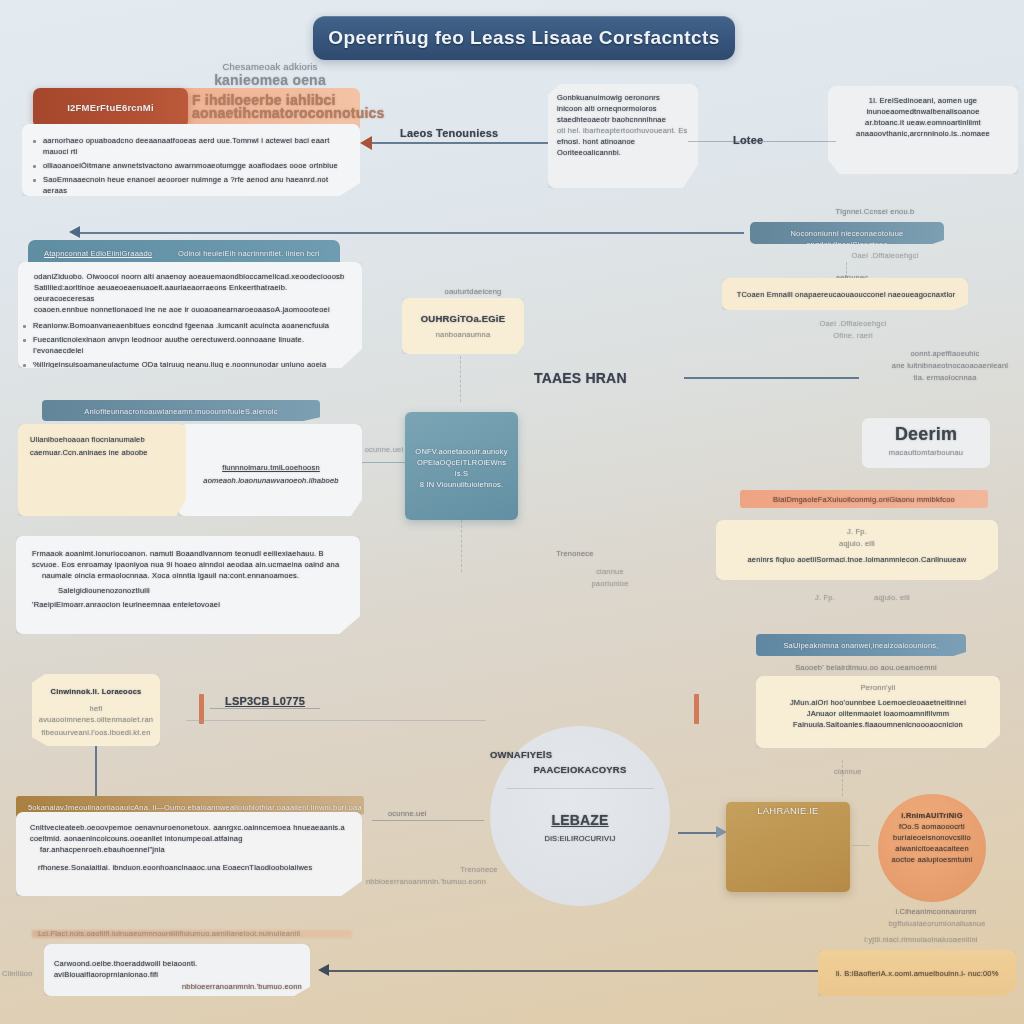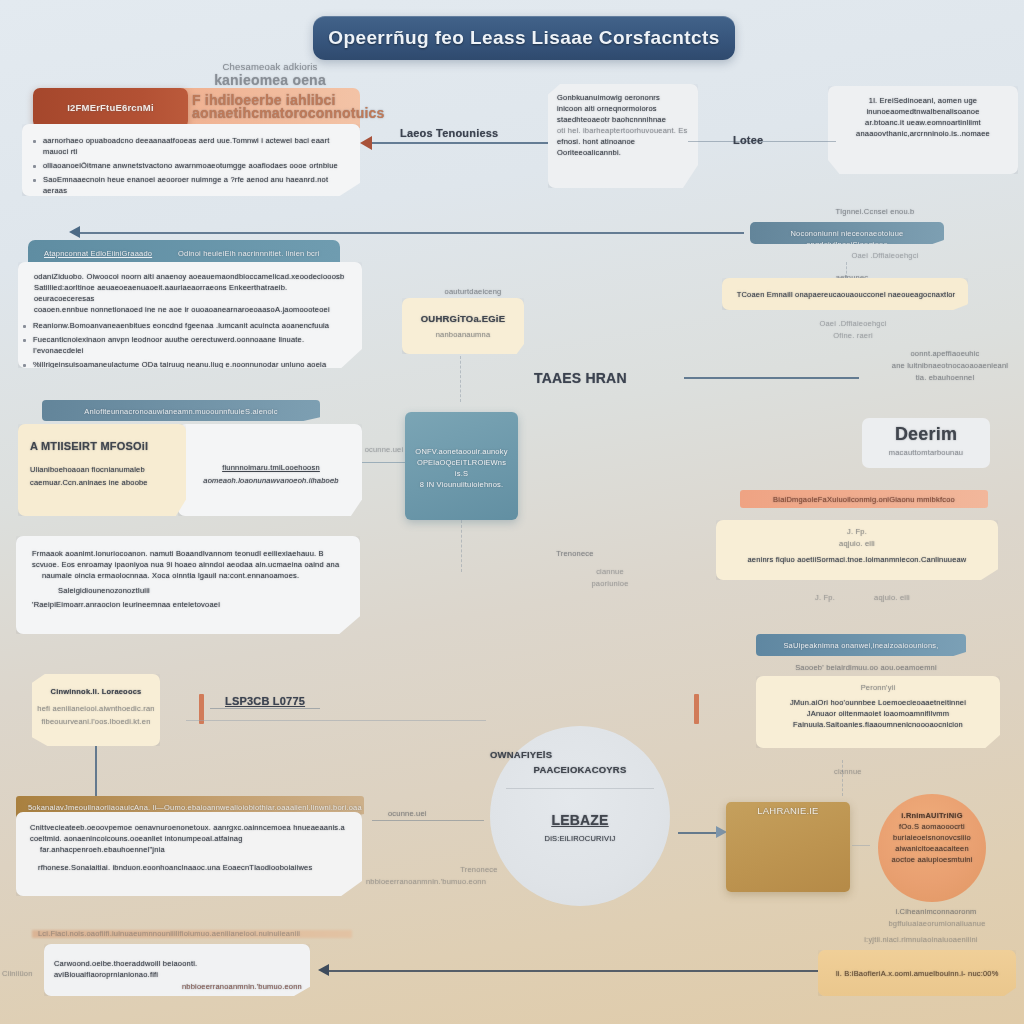--- a/index.html
+++ b/index.html
@@ -190,21 +190,21 @@
 
   <div class="abs card cream notch-br" style="left:722px;top:278px;width:246px;height:32px;">
     <div class="t tiny" style="padding:11px 6px 0 8px;text-align:center;">TCoaen Emnaill onapaereucaouaoucconel naeoueagocnaxtlor</div>
   </div>
 
   <div class="abs t tiny fainter" style="left:818px;top:318px;width:70px;text-align:center;">Oaei   .Dffiaieoehgci</div>
   <div class="abs t tiny fainter" style="left:818px;top:330px;width:70px;text-align:center;">Ofine. raeri</div>
 
   <div class="abs t tiny faint" style="left:880px;top:348px;width:130px;text-align:center;">oonnt.apeffiaoeuhic</div>
   <div class="abs t tiny faint" style="left:880px;top:360px;width:140px;text-align:center;">ane luitnibnaeotnocaoaoaenieanl</div>
-  <div class="abs t tiny faint" style="left:880px;top:372px;width:130px;text-align:center;">tia. ebauhoennel</div>
+  <div class="abs t tiny faint" style="left:880px;top:372px;width:130px;text-align:center;">tia. ermaolocnnaa</div>
 
   <div class="abs t tiny faint" style="left:418px;top:286px;width:110px;text-align:center;">oauturtdaeiceng</div>
   <div class="abs card cream2 notch-br" style="left:402px;top:298px;width:122px;height:56px;">
     <div class="t sm" style="padding:14px 0 0 0;text-align:center;font-weight:700;">OUHRGiTOa.EGiE</div>
     <div class="t tiny faint" style="padding:4px 0 0 0;text-align:center;">nanboanaumna</div>
   </div>
   <div class="line dotv" style="left:460px;top:356px;height:46px;"></div>
 
   <div class="edge-label t lg" style="left:534px;top:369px;font-weight:700;">TAAES HRAN</div>
   <div class="line" style="left:684px;top:377px;width:175px;"></div>
@@ -212,21 +212,20 @@
   <div class="abs hdr bar-steel notch-br" style="left:42px;top:400px;width:278px;height:21px;border-radius:4px;">
     <div class="t tiny" style="padding:6px 0 0 0;text-align:center;color:#e9f0f4;">Anlofiteunnacronoauwianeamn.muoounnfuuieS.aienoic</div>
   </div>
 
   <div class="abs card white notch-br" style="left:178px;top:424px;width:184px;height:92px;">
     <div class="t tiny" style="padding:38px 8px 0 10px;text-align:center;text-decoration:underline;">fiunnnoimaru.tmiLooehoosn</div>
     <div class="t tiny" style="padding:2px 8px 0 10px;text-align:center;font-style:italic;">aomeaoh.loaonunawvanoeoh.iihaboeb</div>
   </div>
 
   <div class="abs card cream notch-br" style="left:18px;top:424px;width:168px;height:92px;">
-    <div class="t md" style="padding:15px 0 0 12px;font-weight:700;">A MTIISEIRT MFOSOil</div>
     <div class="t tiny" style="padding:10px 0 0 12px;">Ulianiboehoaoan fiocnianumaleb</div>
     <div class="t tiny" style="padding:2px 0 0 12px;">caemuar.Ccn.aninaes ine aboobe</div>
   </div>
 
   <div class="line thin" style="left:362px;top:462px;width:44px;background:#5d7f99;"></div>
   <div class="abs t tiny fainter" style="left:360px;top:444px;width:48px;text-align:center;">ocunne.uei</div>
 
   <div class="abs box-teal" style="left:405px;top:412px;width:113px;height:108px;">
     <div class="t tiny" style="padding:34px 6px 0 6px;text-align:center;color:#f0f6f9;">
       <div>ONFV.aonetaoouir.aunoky</div>
@@ -278,21 +277,21 @@
     <div class="t tiny" style="padding:4px 8px 0 8px;text-align:center;">
       <div>JMun.aiOri hoo'ounnbee Loemoecieoaaetneitinnei</div>
       <div>JAnuaor oiitenmaoiet  loaomoamnifilvmm</div>
       <div>Fainuuia.Saitoanies.fiaaoumnenicnoooaocnicion</div>
     </div>
   </div>
   <div class="tick" style="left:694px;top:694px;height:30px;"></div>
 
   <div class="abs card cream2 notch-tag" style="left:32px;top:674px;width:128px;height:72px;">
     <div class="t tiny" style="padding:12px 4px 0 4px;text-align:center;font-weight:700;">Cinwinnok.li. Loraeoocs</div>
-    <div class="t tiny faint" style="padding:6px 4px 0 4px;text-align:center;">hefi aeniiianeiooi.aiwnthoedic.ran</div>
+    <div class="t tiny faint" style="padding:6px 4px 0 4px;text-align:center;">hefi avuaooimnenes.oiitenmaoiet.ran</div>
     <div class="t tiny faint" style="padding:2px 4px 0 4px;text-align:center;">fibeouurveani.l'oos.lboedi.kt.en</div>
   </div>
   <div class="line v" style="left:95px;top:746px;width:1.6px;height:68px;"></div>
 
   <div class="tick" style="left:199px;top:694px;height:30px;"></div>
   <div class="line thin" style="left:210px;top:708px;width:110px;background:#6d7d8c;"></div>
   <div class="edge-label t md" style="left:225px;top:694px;text-decoration:underline;">LSP3CB  L0775</div>
   <div class="line thin fainter" style="left:186px;top:720px;width:300px;background:#9aa4ae;"></div>
 
   <div class="abs hdr bar-gold notch-br" style="left:16px;top:796px;width:348px;height:22px;border-radius:3px;">

